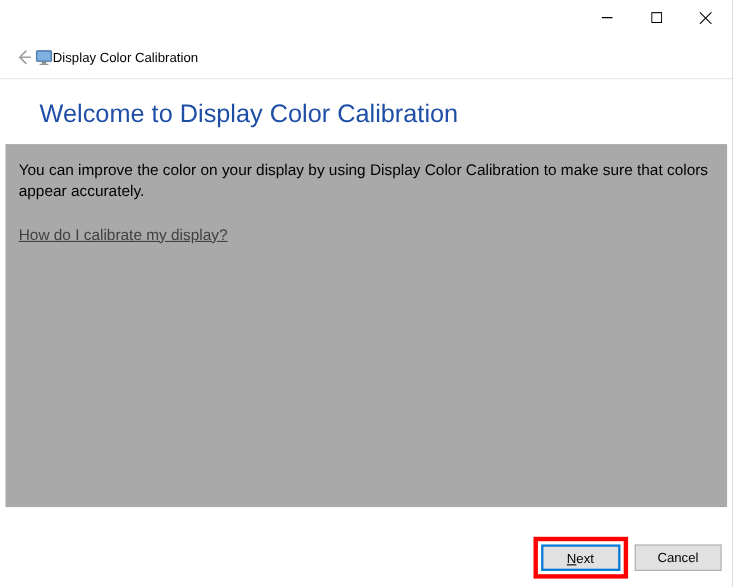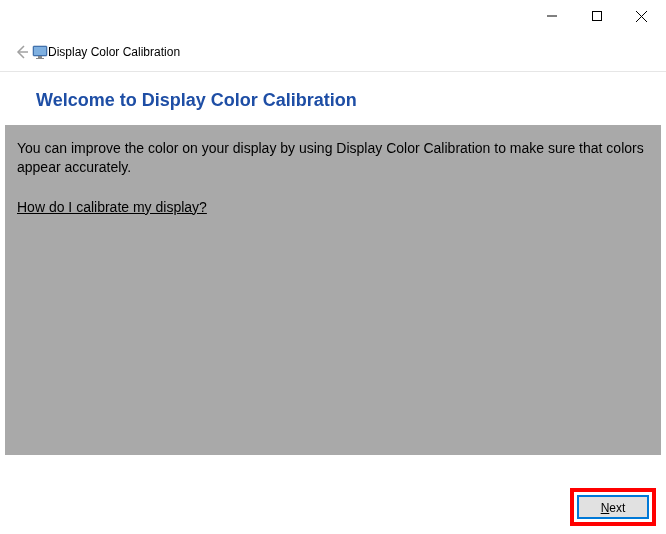--- a/index.html
+++ b/index.html
@@ -55,39 +55,39 @@
       height: 16px;
     }
     .app-title {
       font-size: 12px;
       color: #000;
     }
     .heading-area {
       padding: 18px 36px 14px 36px;
     }
     .heading {
-      font-size: 18px;
+      font-size: 23px;
       color: #1e4ea5;
-      font-weight: 700;
+      font-weight: 400;
     }
     .content {
       background: #a9a9a9;
       width: 656px;
       margin: 0 5px;
       height: 330px;
       padding: 14px 12px;
       font-size: 14px;
       color: #000;
     }
     .content p {
       margin-bottom: 22px;
       line-height: 1.35;
     }
     .link {
-      color: #000000;
+      color: #404040;
       text-decoration: underline;
       cursor: pointer;
       font-size: 14px;
     }
     .footer {
       position: absolute;
       bottom: 8px;
       right: 10px;
       display: flex;
       align-items: center;
@@ -164,13 +164,14 @@
 
 <div class="content">
   <p>You can improve the color on your display by using Display Color Calibration to make sure that colors appear accurately.</p>
   <a class="link">How do I calibrate my display?</a>
 </div>
 
 <div class="footer">
   <span class="highlight-box">
     <button class="btn primary"><span class="ul">N</span><span>ext</span></button>
   </span>
+  <button class="btn">Cancel</button>
 </div>
 
 </body></html>

